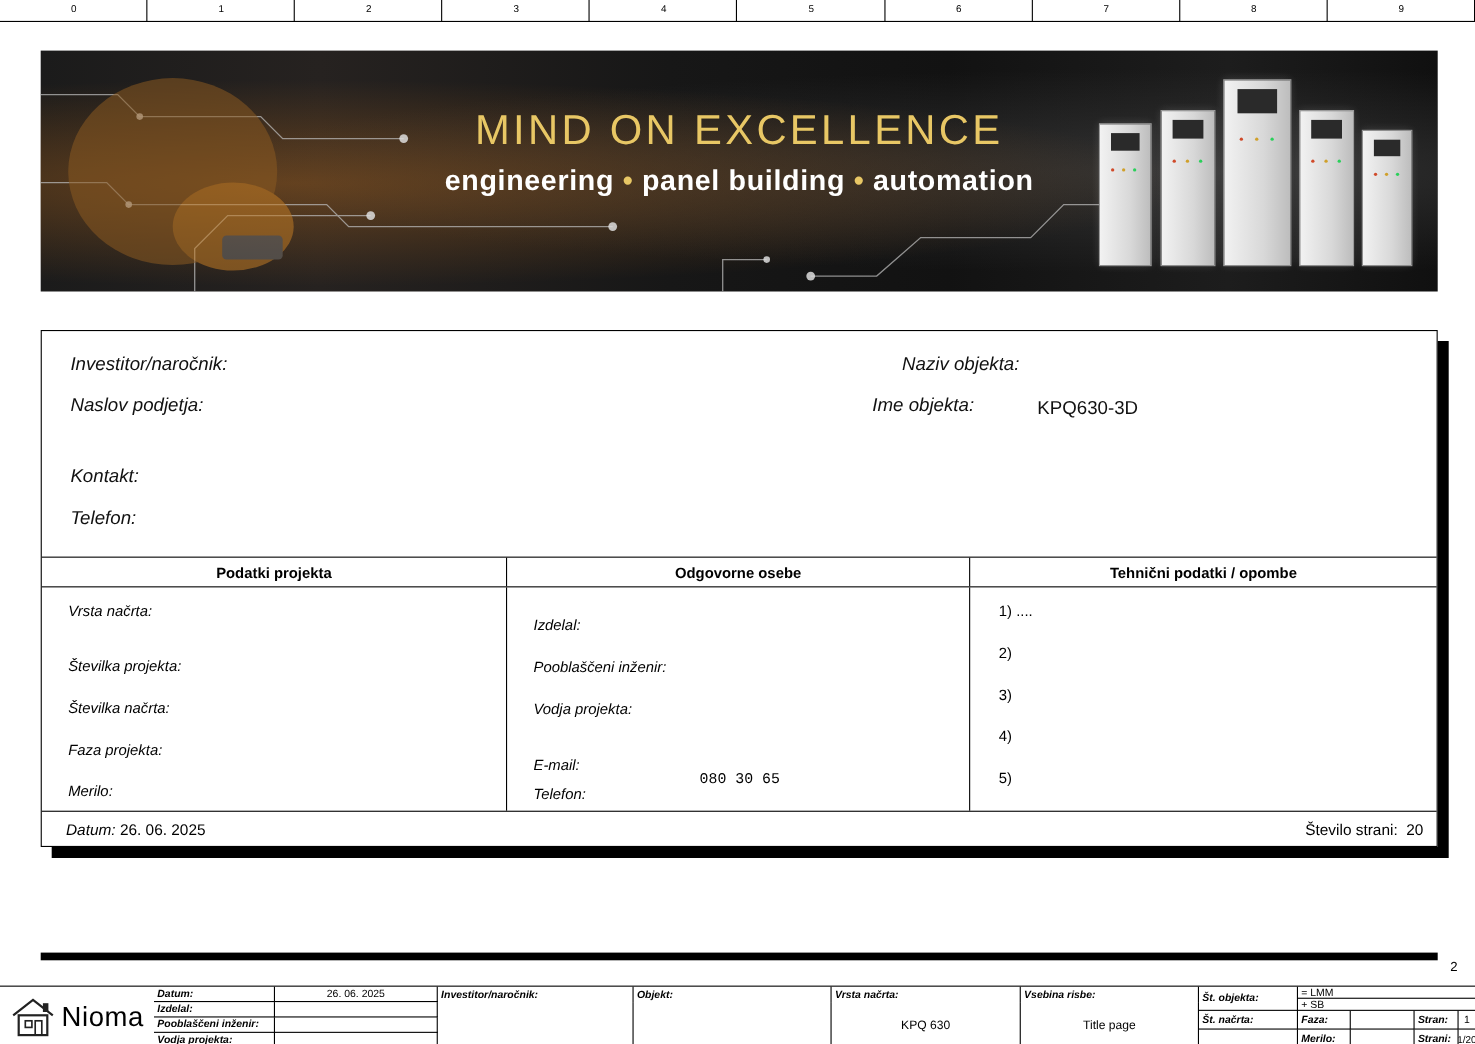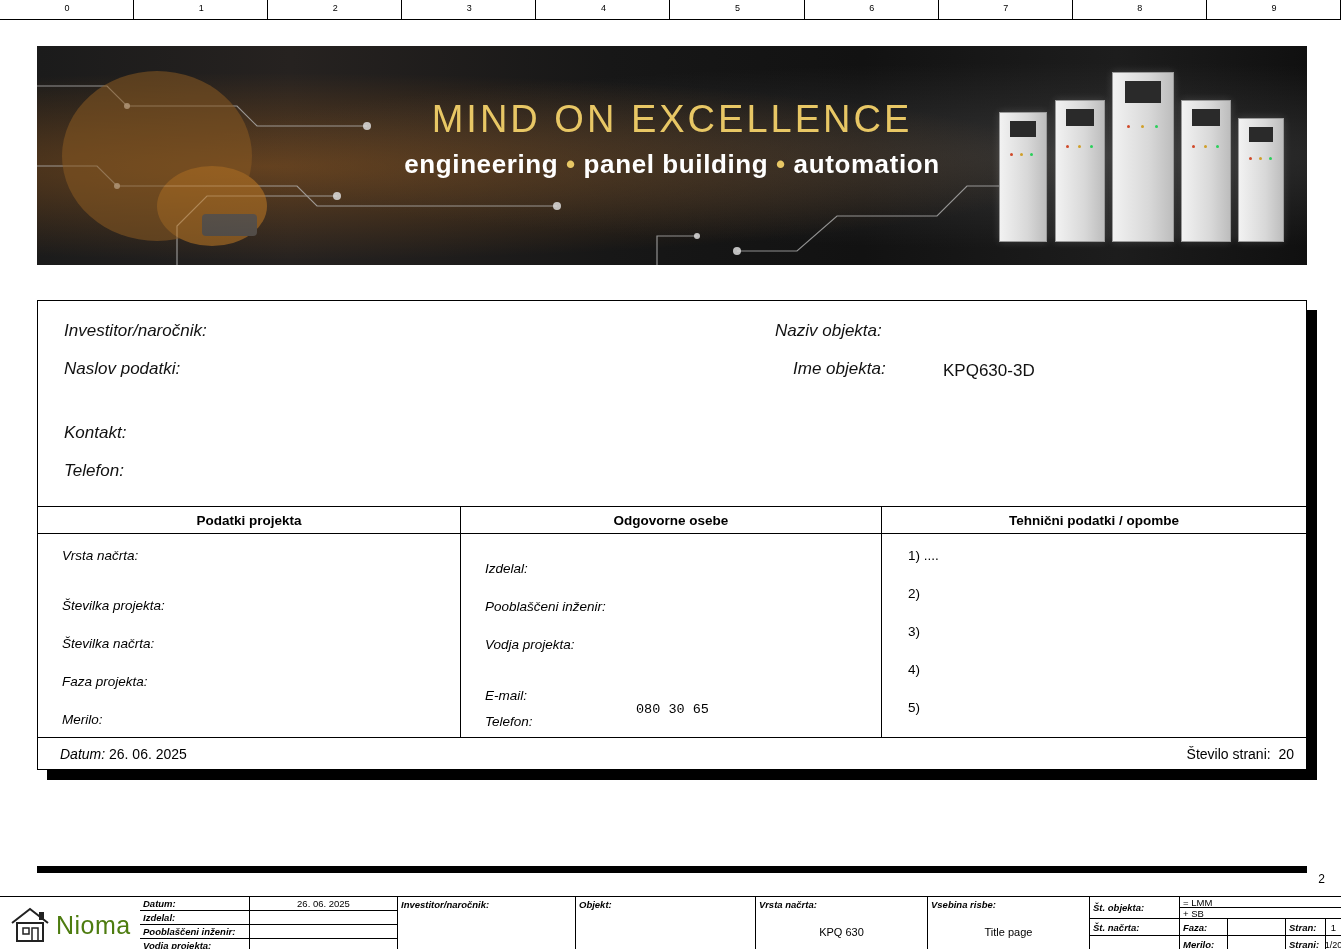--- a/index.html
+++ b/index.html
@@ -112,21 +112,21 @@
   
   .titleblock{
     position:absolute;left:0;top:896px;width:1341px;height:53px;
     border-top:1px solid #000;box-sizing:border-box;
     font-size:9.5px;
   }
   .logo{
     position:absolute;left:8px;top:6px;width:132px;height:44px;
     display:flex;align-items:center;
   }
-  .logo-text{font-size:25px;letter-spacing:.5px;color:#4d7c0f;margin-left:4px;font-family:"Liberation Sans",sans-serif;text-align:right;}
+  .logo-text{font-size:25px;letter-spacing:.5px;color:#000000;margin-left:4px;font-family:"Liberation Sans",sans-serif;text-align:right;}
   .tb-grid{
     position:absolute;left:140px;top:0;right:0;bottom:0;
   }
   .tb-cell{
     position:absolute;box-sizing:border-box;
     border-right:1px solid #000;border-bottom:1px solid #000;
     padding:1px 3px;white-space:nowrap;overflow:hidden;
     display:flex;align-items:center;
   }
   .tb-cell.lab{font-style:italic;font-weight:bold;}
@@ -230,30 +230,30 @@
   </div>
 </div>
 
 <div class="sheet-shadow"></div>
 <div class="sheet">
 
   <div class="hdr">
     <div class="lbl" style="left:26px;top:20px;">Investitor/naročnik:</div>
     <div class="val" style="left:250px;top:22px;"></div>
 
-    <div class="lbl" style="left:26px;top:58px;">Naslov podatki:</div>
+    <div class="lbl" style="left:26px;top:58px;">Naslov podjetja:</div>
     <div class="val" style="left:250px;top:60px;"></div>
 
     <div class="lbl" style="left:26px;top:122px;">Kontakt:</div>
     <div class="val" style="left:250px;top:124px;"></div>
 
     <div class="lbl" style="left:26px;top:160px;">Telefon:</div>
     <div class="val" style="left:250px;top:162px;"></div>
 
-    <div class="lbl" style="left:737px;top:20px;">Naziv objekta:</div>
+    <div class="lbl" style="left:782px;top:20px;">Naziv objekta:</div>
     <div class="val" style="left:905px;top:22px;"></div>
 
     <div class="lbl" style="left:755px;top:58px;">Ime objekta:</div>
     <div class="val" style="left:905px;top:60px;font-size:17px;">KPQ630-3D</div>
   </div>
 
   <div class="th-row">
     <div class="th c1">Podatki projekta</div>
     <div class="th c2">Odgovorne osebe</div>
     <div class="th c3">Tehnični podatki / opombe</div>

